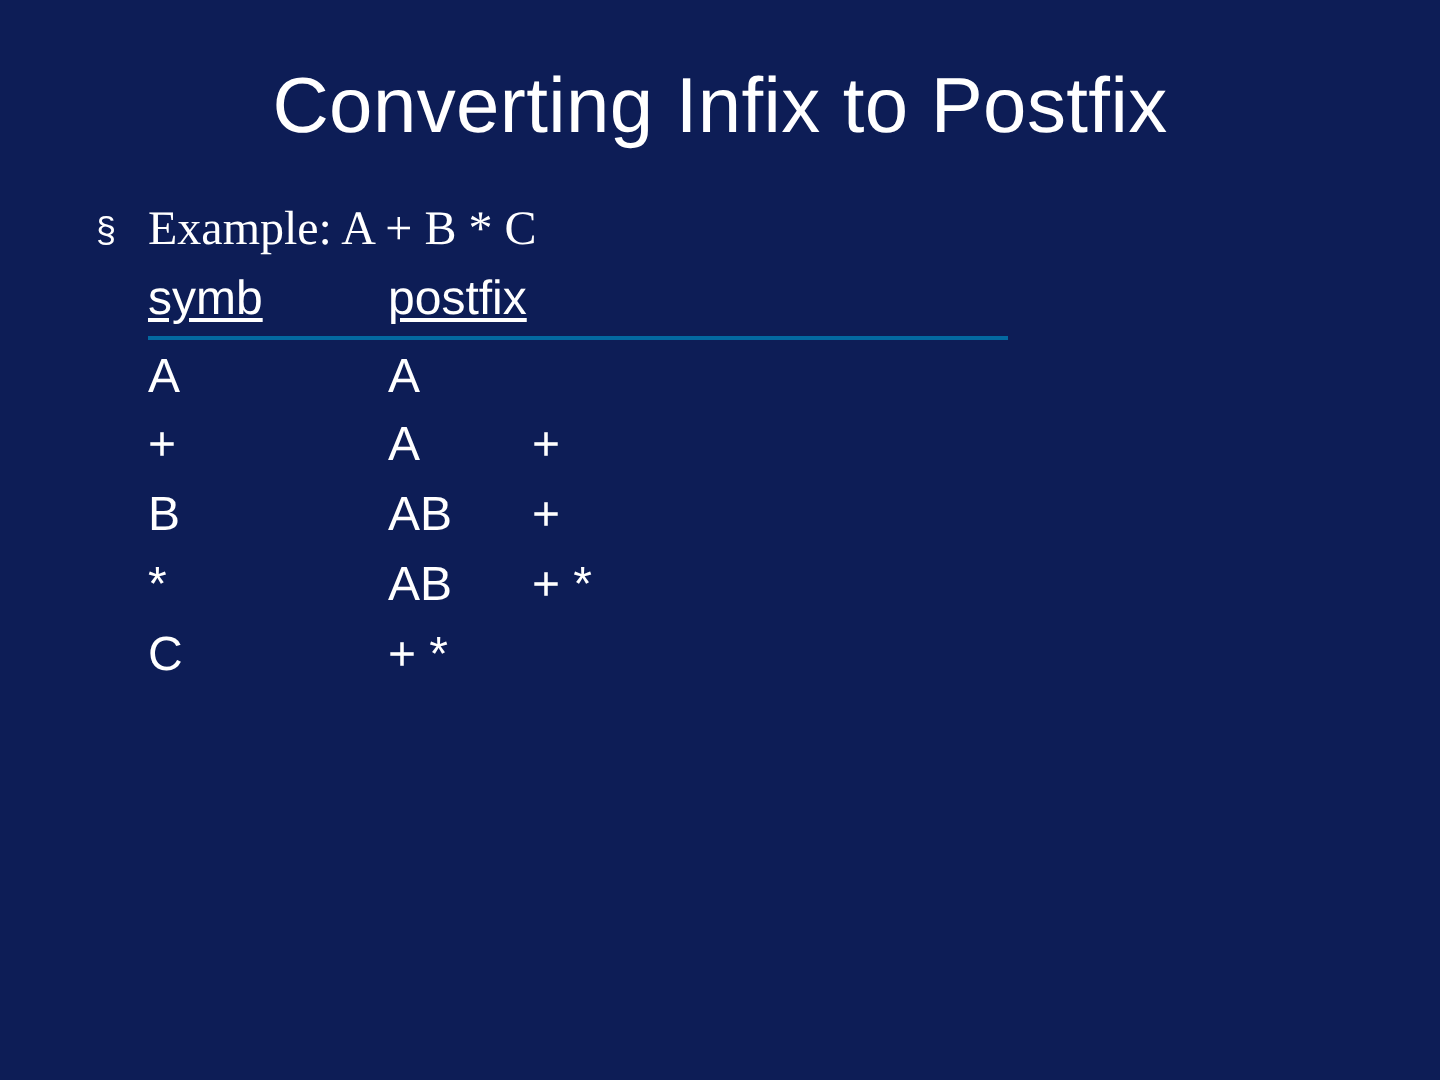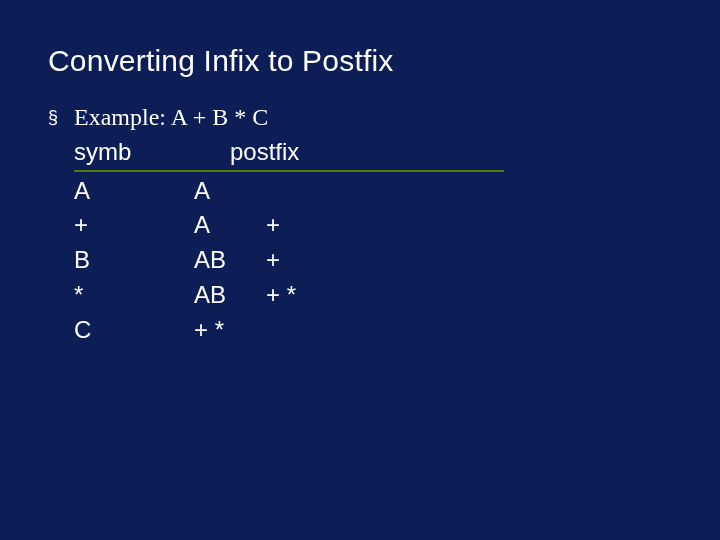--- a/index.html
+++ b/index.html
@@ -13,24 +13,25 @@
     overflow: hidden;
   }
   .slide {
     position: relative;
     width: 720px;
     height: 540px;
     box-sizing: border-box;
     padding: 28px 48px 0 48px;
   }
   .title {
-    font-size: 30px;
+    font-size: 39px;
     font-weight: 400;
-    margin: 16px 0 22px 0;
+    margin: 4px 0 22px 0;
     letter-spacing: 0.2px;
+    text-align: center;
   }
   .body {
     font-size: 24px;
     line-height: 1.45;
   }
   .bullet-row {
     display: flex;
     align-items: flex-start;
   }
   .bullet {
@@ -49,28 +50,29 @@
     white-space: nowrap;
     font-family: Liberation Serif, serif;
   }
   .table {
     margin-top: 2px;
   }
   .hdr-row, .data-row {
     display: flex;
   }
   .col-symb   { width: 120px; }
-  .col-postfix{ width: 150px; margin-left: 36px; }
+  .col-postfix{ width: 150px; }
   .col-stack  { width: 160px; }
   .col-postfix-a { width: 72px; }
   .col-postfix-b { width: 78px; }
   .hdr-underline {
     display: flex;
-    border-bottom: 2px solid #4d7c0f;
+    border-bottom: 2px solid #0369a1;
     width: 430px;
+    text-decoration: underline;
   }
   .stack-inner {
     white-space: pre;
   }
 </style>
 </head>
 <body>
 
 <div class="slide">
 

